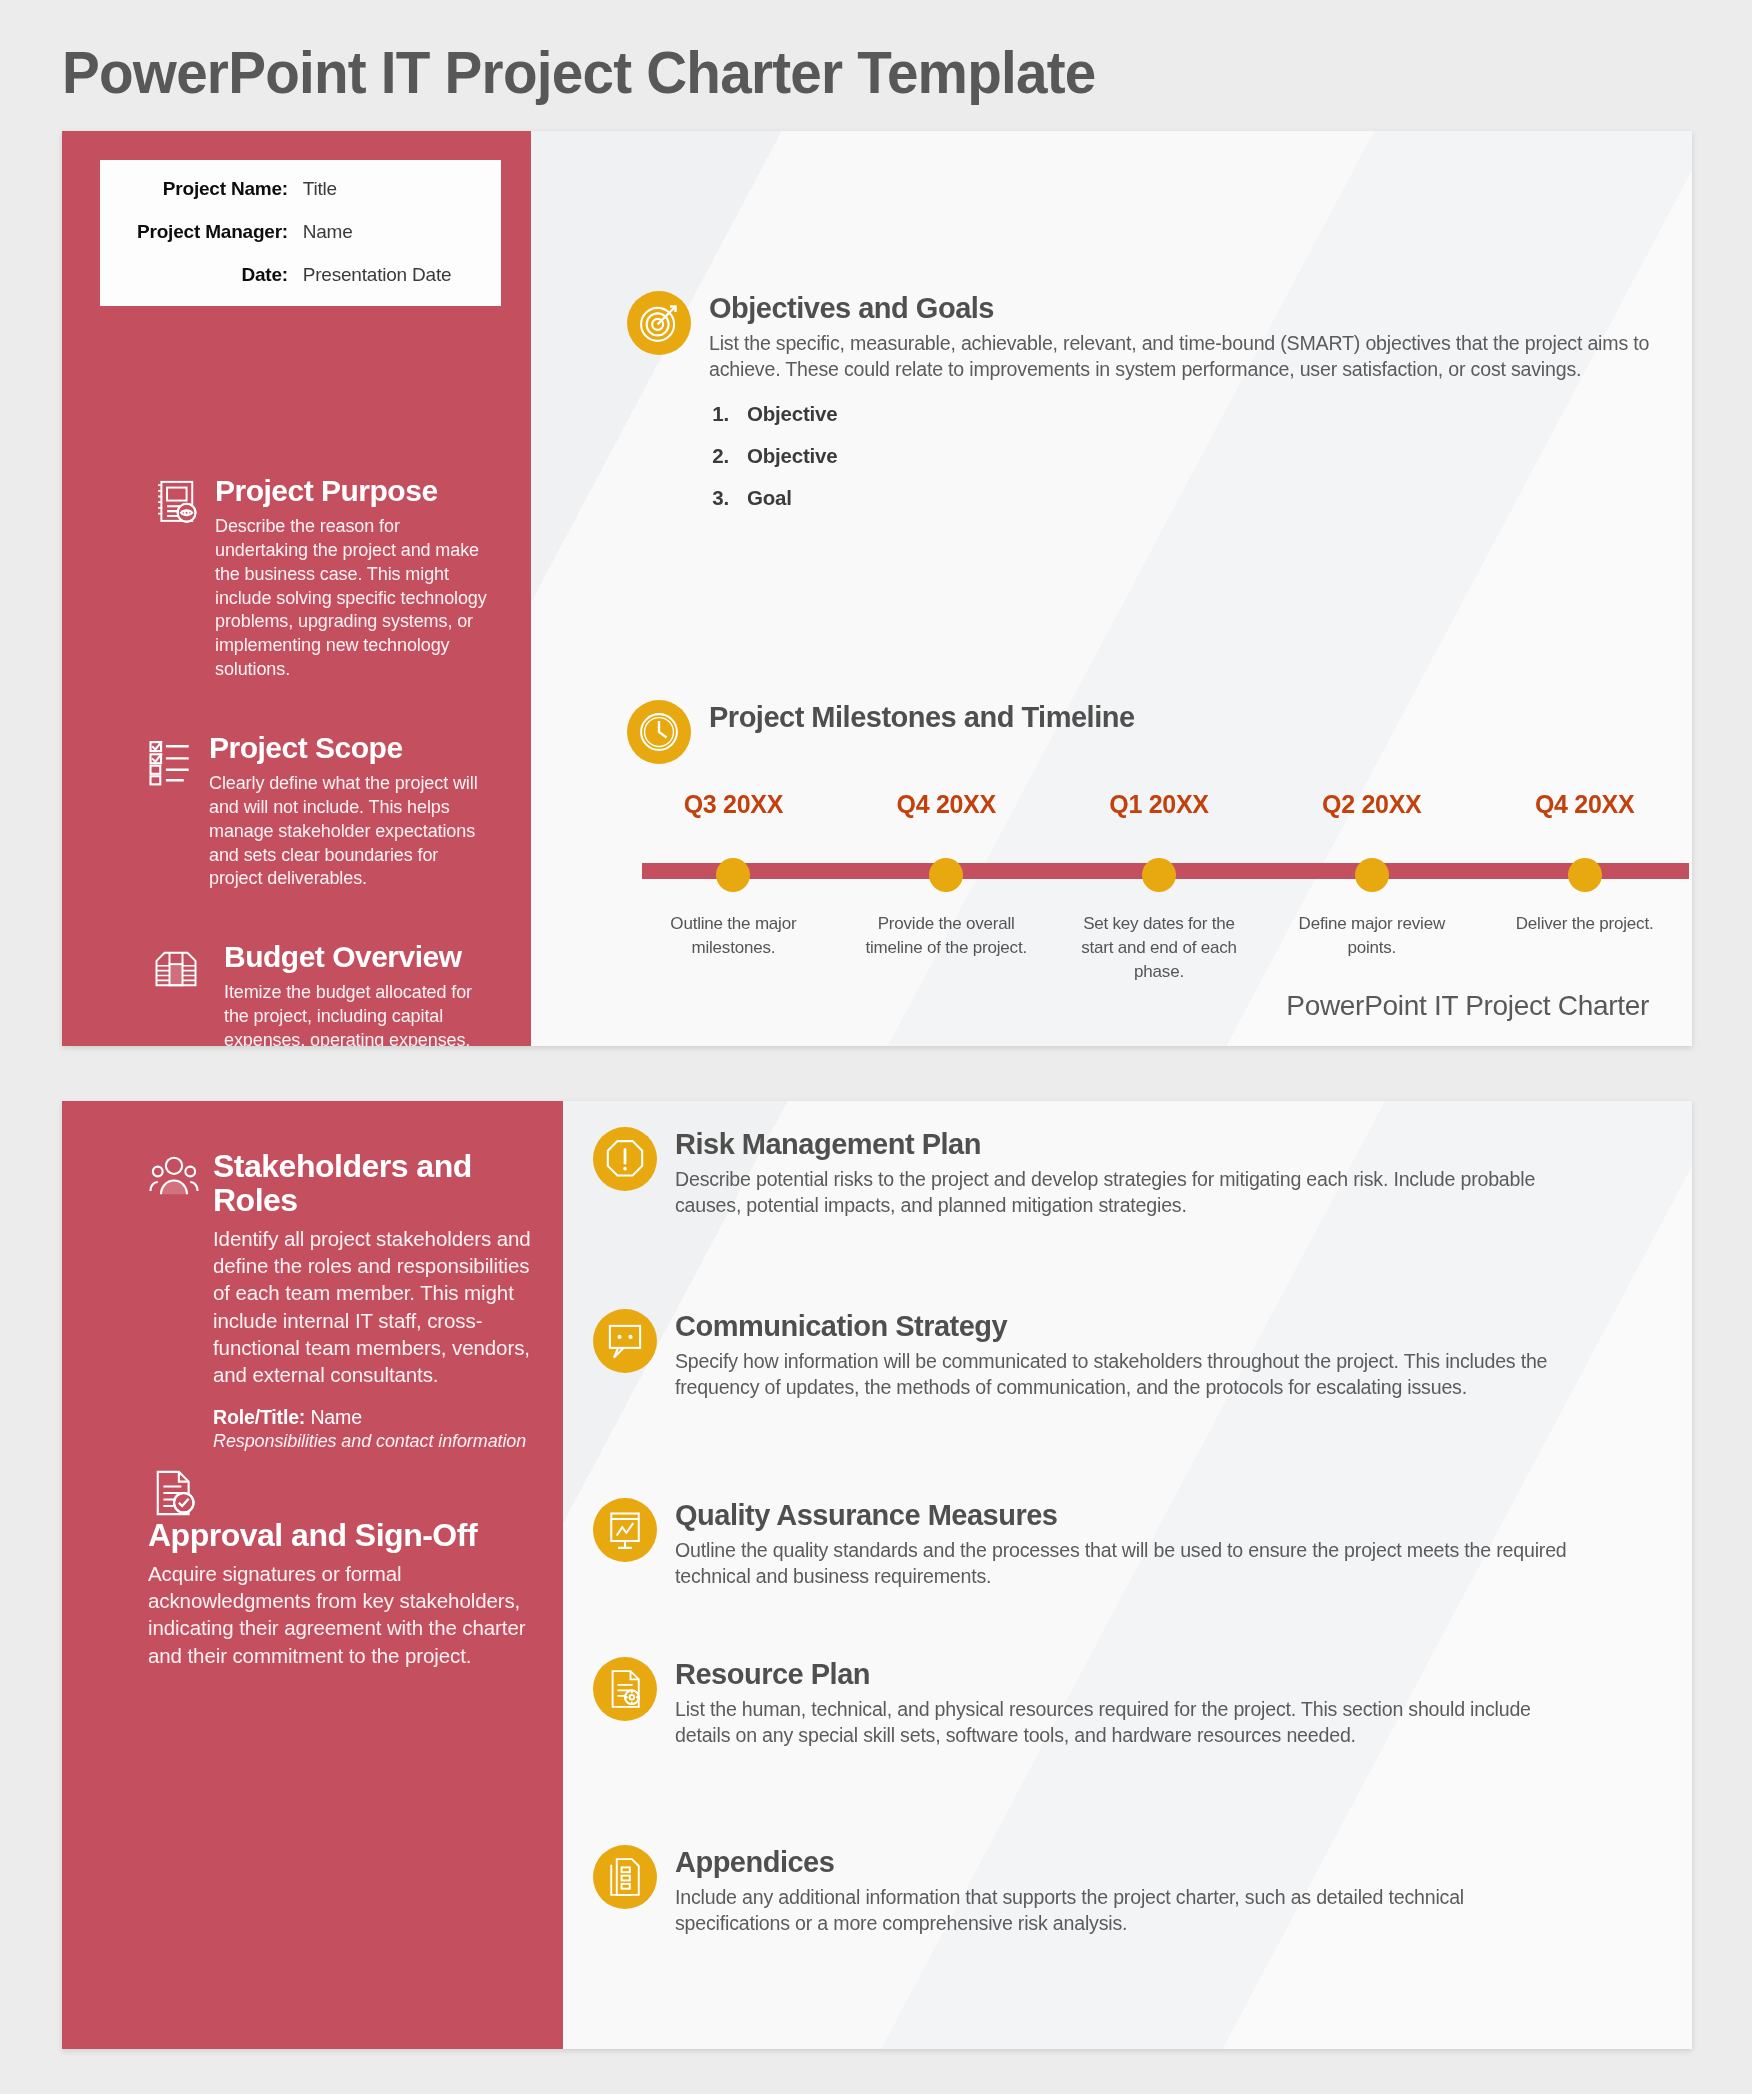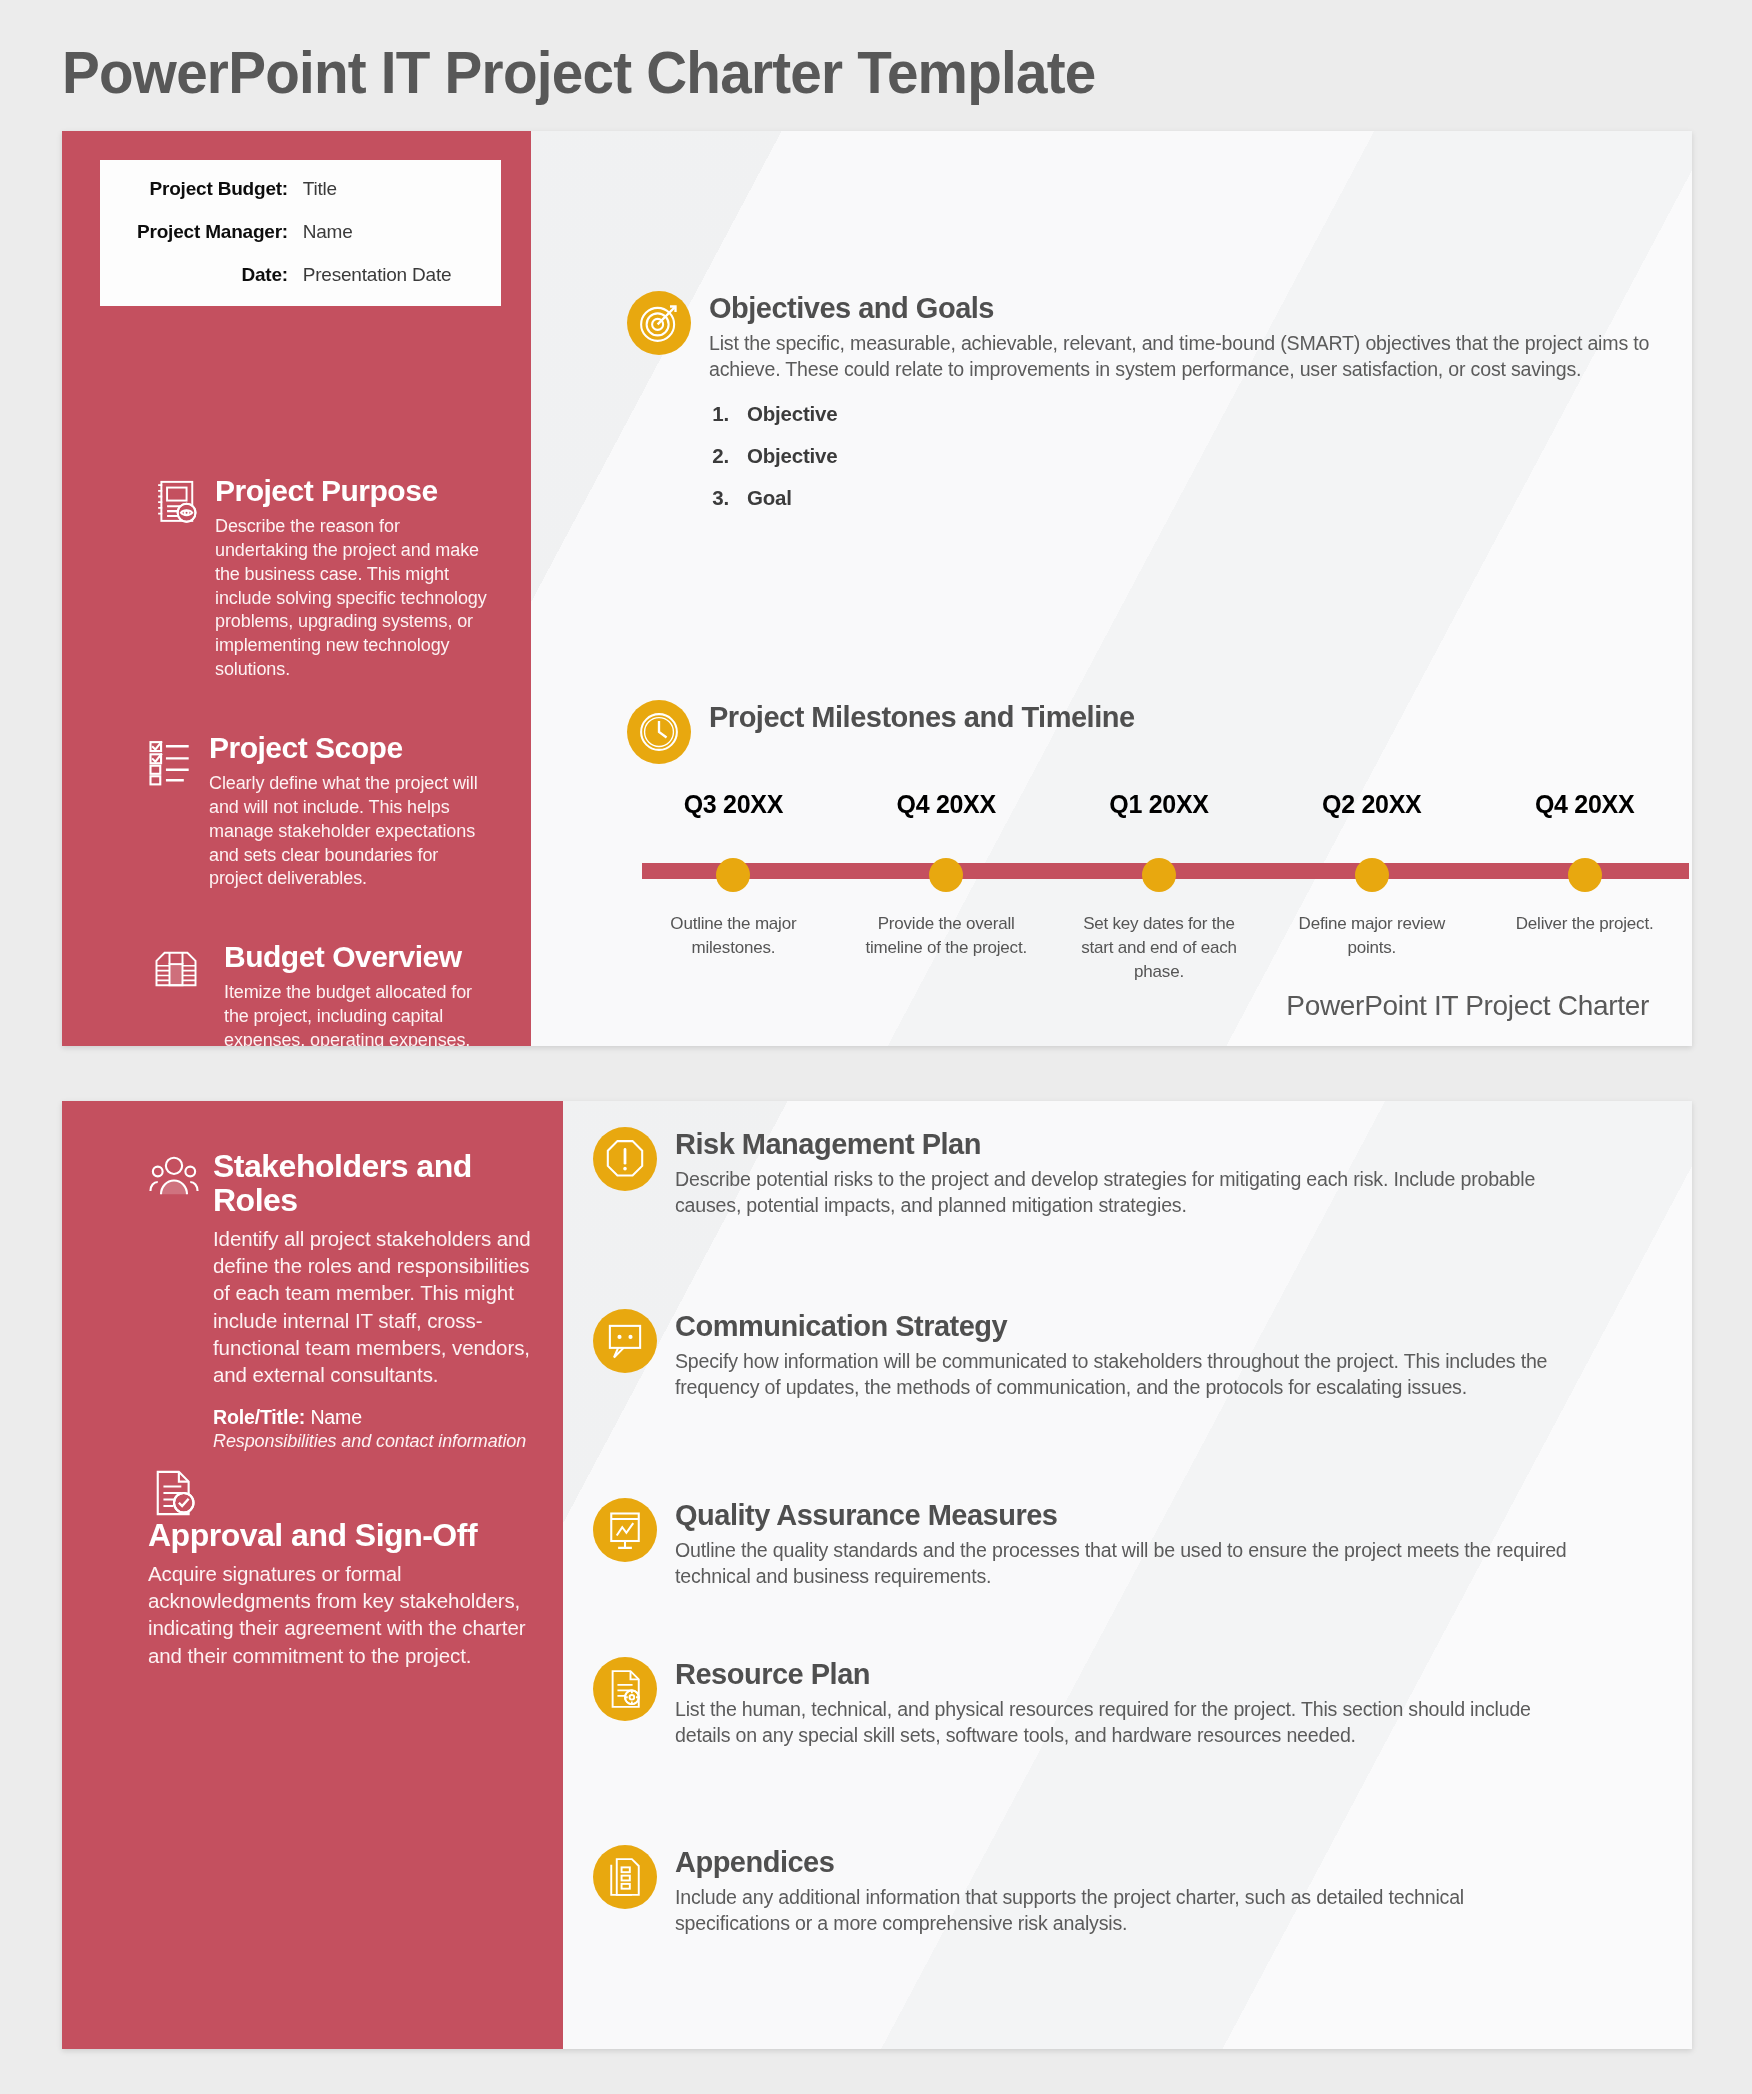--- a/index.html
+++ b/index.html
@@ -227,21 +227,21 @@
     display: flex;
     width: 100%;
   }
   .tl-quarters > div, .tl-descs > div {
     flex: 1 1 0;
     text-align: center;
   }
   .tl-q {
     font-size: 25px;
     font-weight: bold;
-    color: #000000;
+    color: #c2410c;
     letter-spacing: -0.3px;
   }
   .tl-bar-zone {
     position: relative;
     height: 57px;
     margin: 23px 0 13px 0;
   }
   .tl-bar {
     position: absolute;
     left: 14.7px;
@@ -298,21 +298,21 @@
 
 <div class="page-title">PowerPoint IT Project Charter Template</div>
 
 <div class="slide" id="slide-1">
   <div class="diag"></div>
 
   <div class="sidebar" id="sidebar-1">
 
     <div class="info-card">
       <div class="info-row">
-        <div class="info-label">Project Budget:</div>
+        <div class="info-label">Project Name:</div>
         <div class="info-value">Title</div>
       </div>
       <div class="info-row">
         <div class="info-label">Project Manager:</div>
         <div class="info-value">Name</div>
       </div>
       <div class="info-row">
         <div class="info-label">Date:</div>
         <div class="info-value">Presentation Date</div>
       </div>

